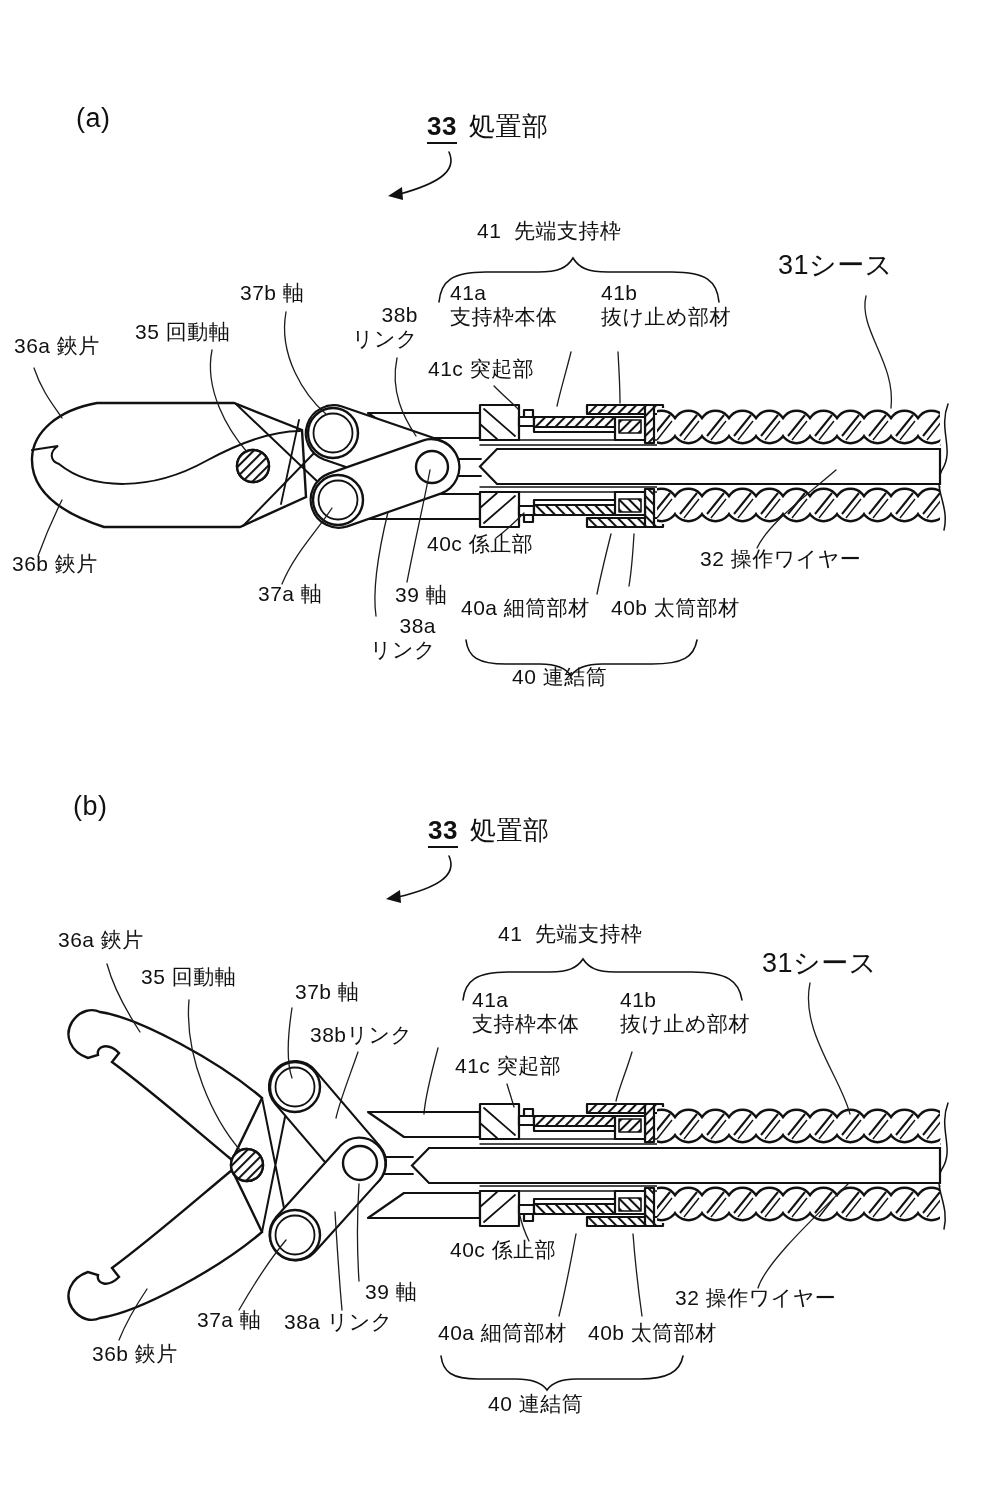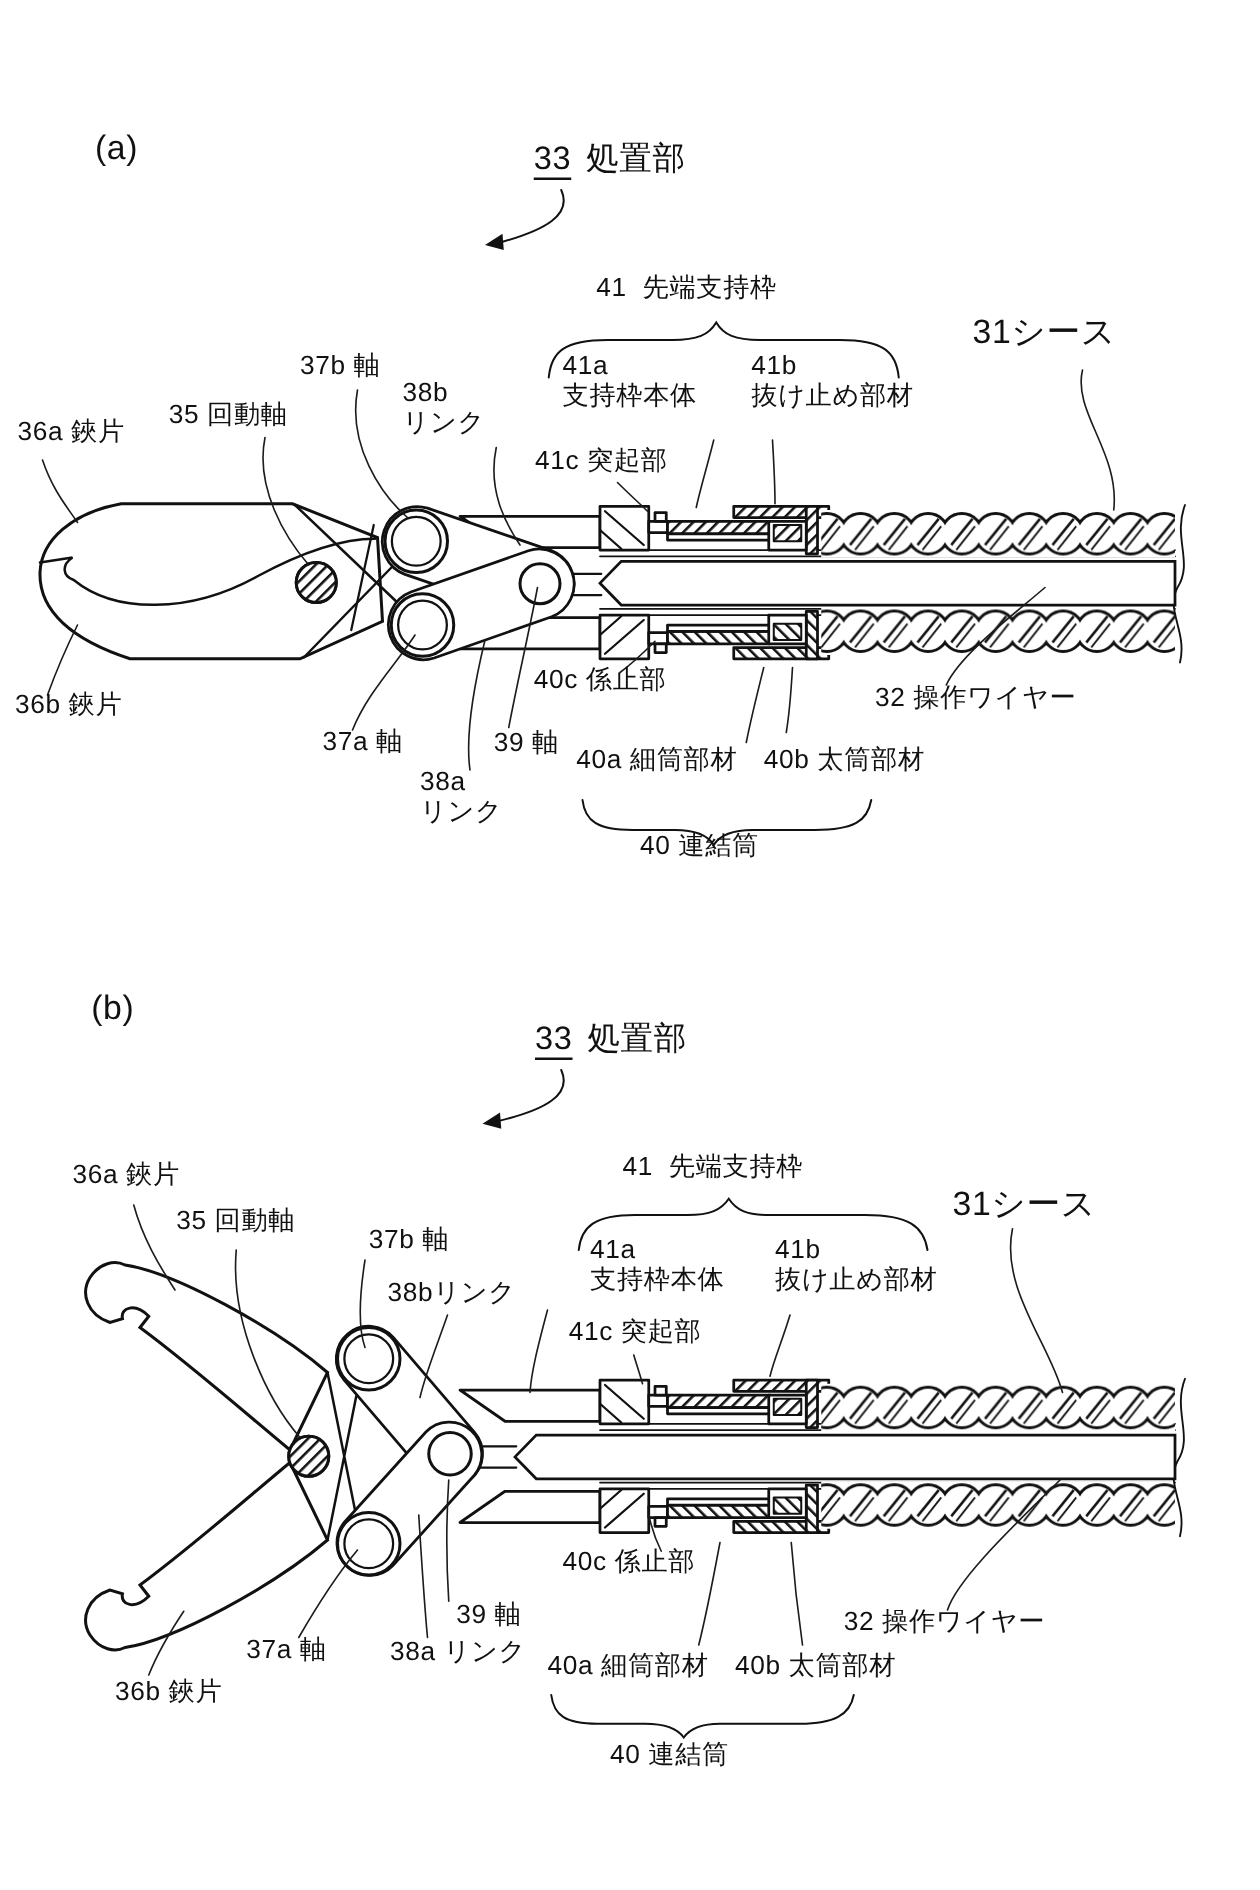--- a/index.html
+++ b/index.html
@@ -8,22 +8,22 @@
     background:#ffffff;overflow:hidden;
     font-family:"Liberation Sans","DejaVu Sans",sans-serif;
     color:#111;
   }
   .stage svg{position:absolute;left:0;top:0;}
   .lbl{
     position:absolute;font-size:21px;line-height:1.12;
     white-space:pre;letter-spacing:.5px;color:#111;
   }
   .lbl.big{font-size:27px;}
-  .lbl.c2{text-align:left;}
-  .lbl .u{border-bottom:2.5px solid #111;padding-bottom:1px;}
+  .lbl.c2{text-align:right;}
+  .lbl .u{border-bottom:2.5px solid #111;padding-bottom:1px;font-weight:bold;}
   .lbl .gap{display:inline-block;width:12px;}
 </style>
 </head>
 <body>
 
 <div class="stage">
 
 <svg width="1008" height="1512" viewBox="0 0 1008 1512">
   <defs>
     <pattern id="hatch" width="7" height="7" patternUnits="userSpaceOnUse" patternTransform="rotate(45)">
@@ -200,21 +200,21 @@
 <div class="lbl" style="left:141px;top:965px">35 回動軸</div>
 <div class="lbl" style="left:295px;top:980px">37b 軸</div>
 <div class="lbl" style="left:310px;top:1023px">38bリンク</div>
 <div class="lbl" style="left:498px;top:922px">41  先端支持枠</div>
 <div class="lbl big" style="left:762px;top:948px">31シース</div>
 <div class="lbl" style="left:472px;top:988px"><div>41a</div><div>支持枠本体</div></div>
 <div class="lbl" style="left:620px;top:988px"><div>41b</div><div>抜け止め部材</div></div>
 <div class="lbl" style="left:455px;top:1054px">41c 突起部</div>
 <div class="lbl" style="left:450px;top:1238px">40c 係止部</div>
 <div class="lbl" style="left:197px;top:1308px">37a 軸</div>
-<div class="lbl" style="left:312px;top:1310px">38a リンク</div>
+<div class="lbl" style="left:284px;top:1310px">38a リンク</div>
 <div class="lbl" style="left:365px;top:1280px">39 軸</div>
 <div class="lbl" style="left:92px;top:1342px">36b 鋏片</div>
 <div class="lbl" style="left:675px;top:1286px">32 操作ワイヤー</div>
 <div class="lbl" style="left:438px;top:1321px">40a 細筒部材</div>
 <div class="lbl" style="left:588px;top:1321px">40b 太筒部材</div>
 <div class="lbl" style="left:488px;top:1392px">40 連結筒</div>
 
 </div>
 
 </body></html>

